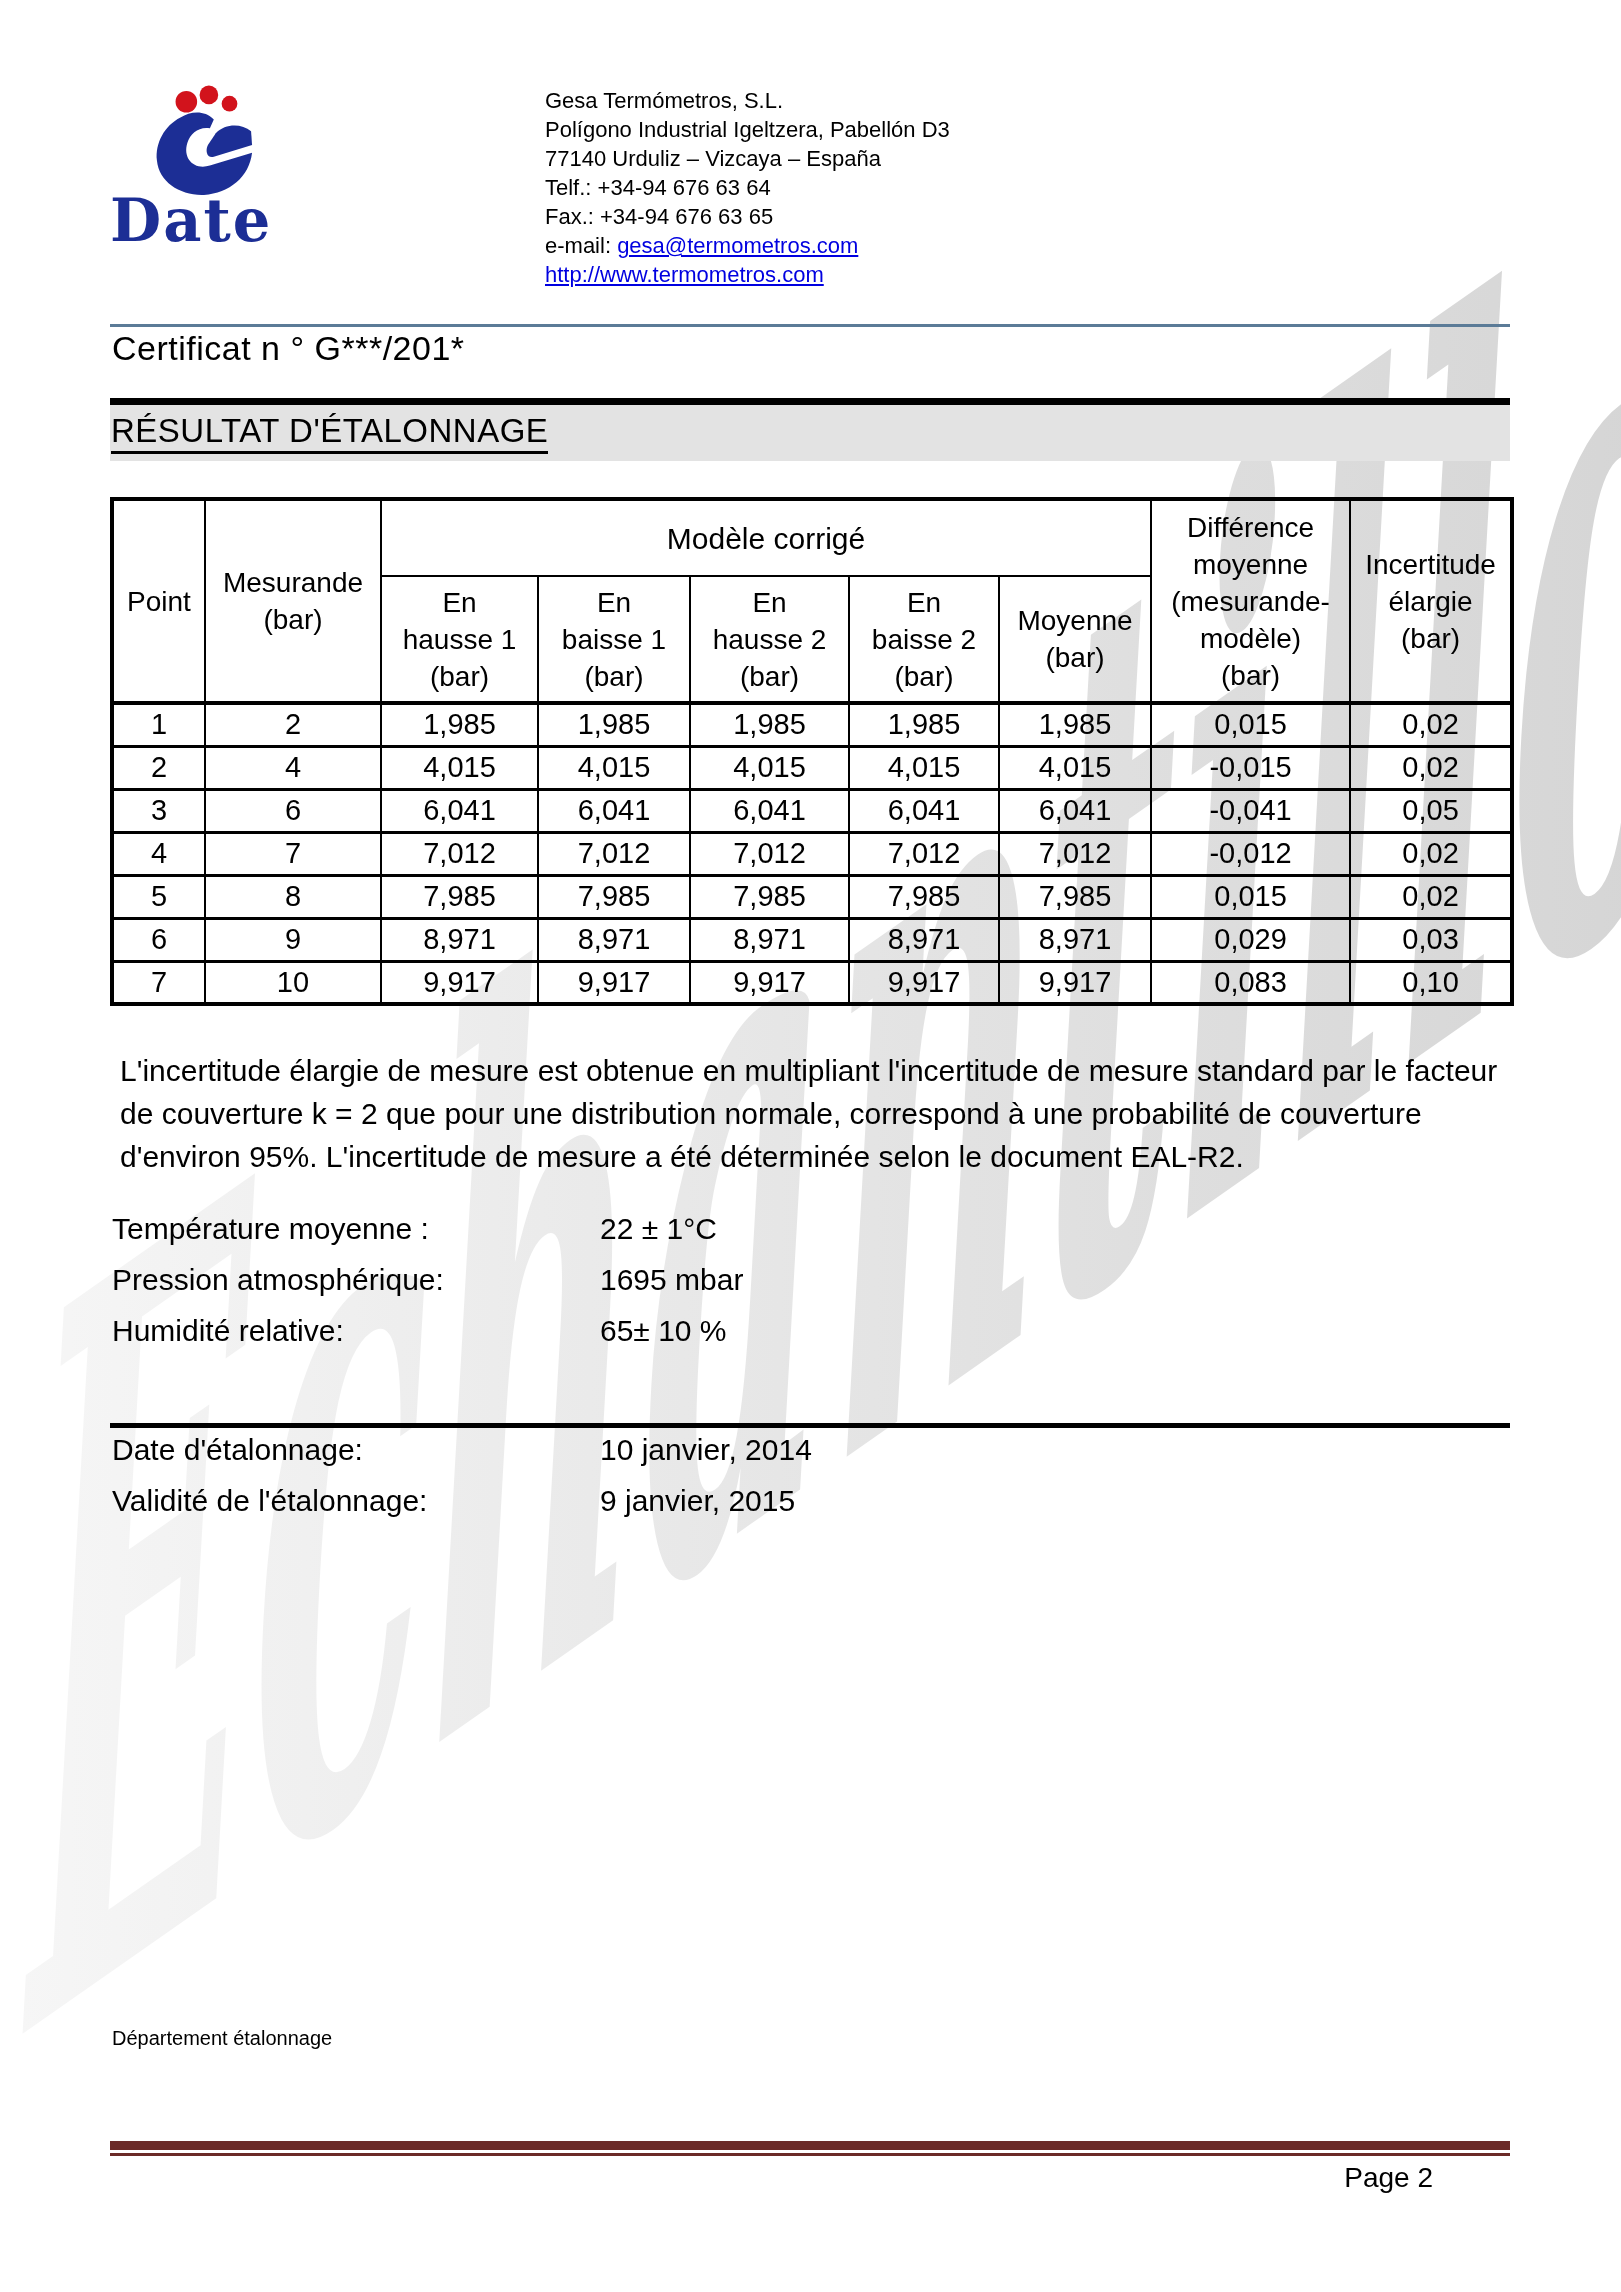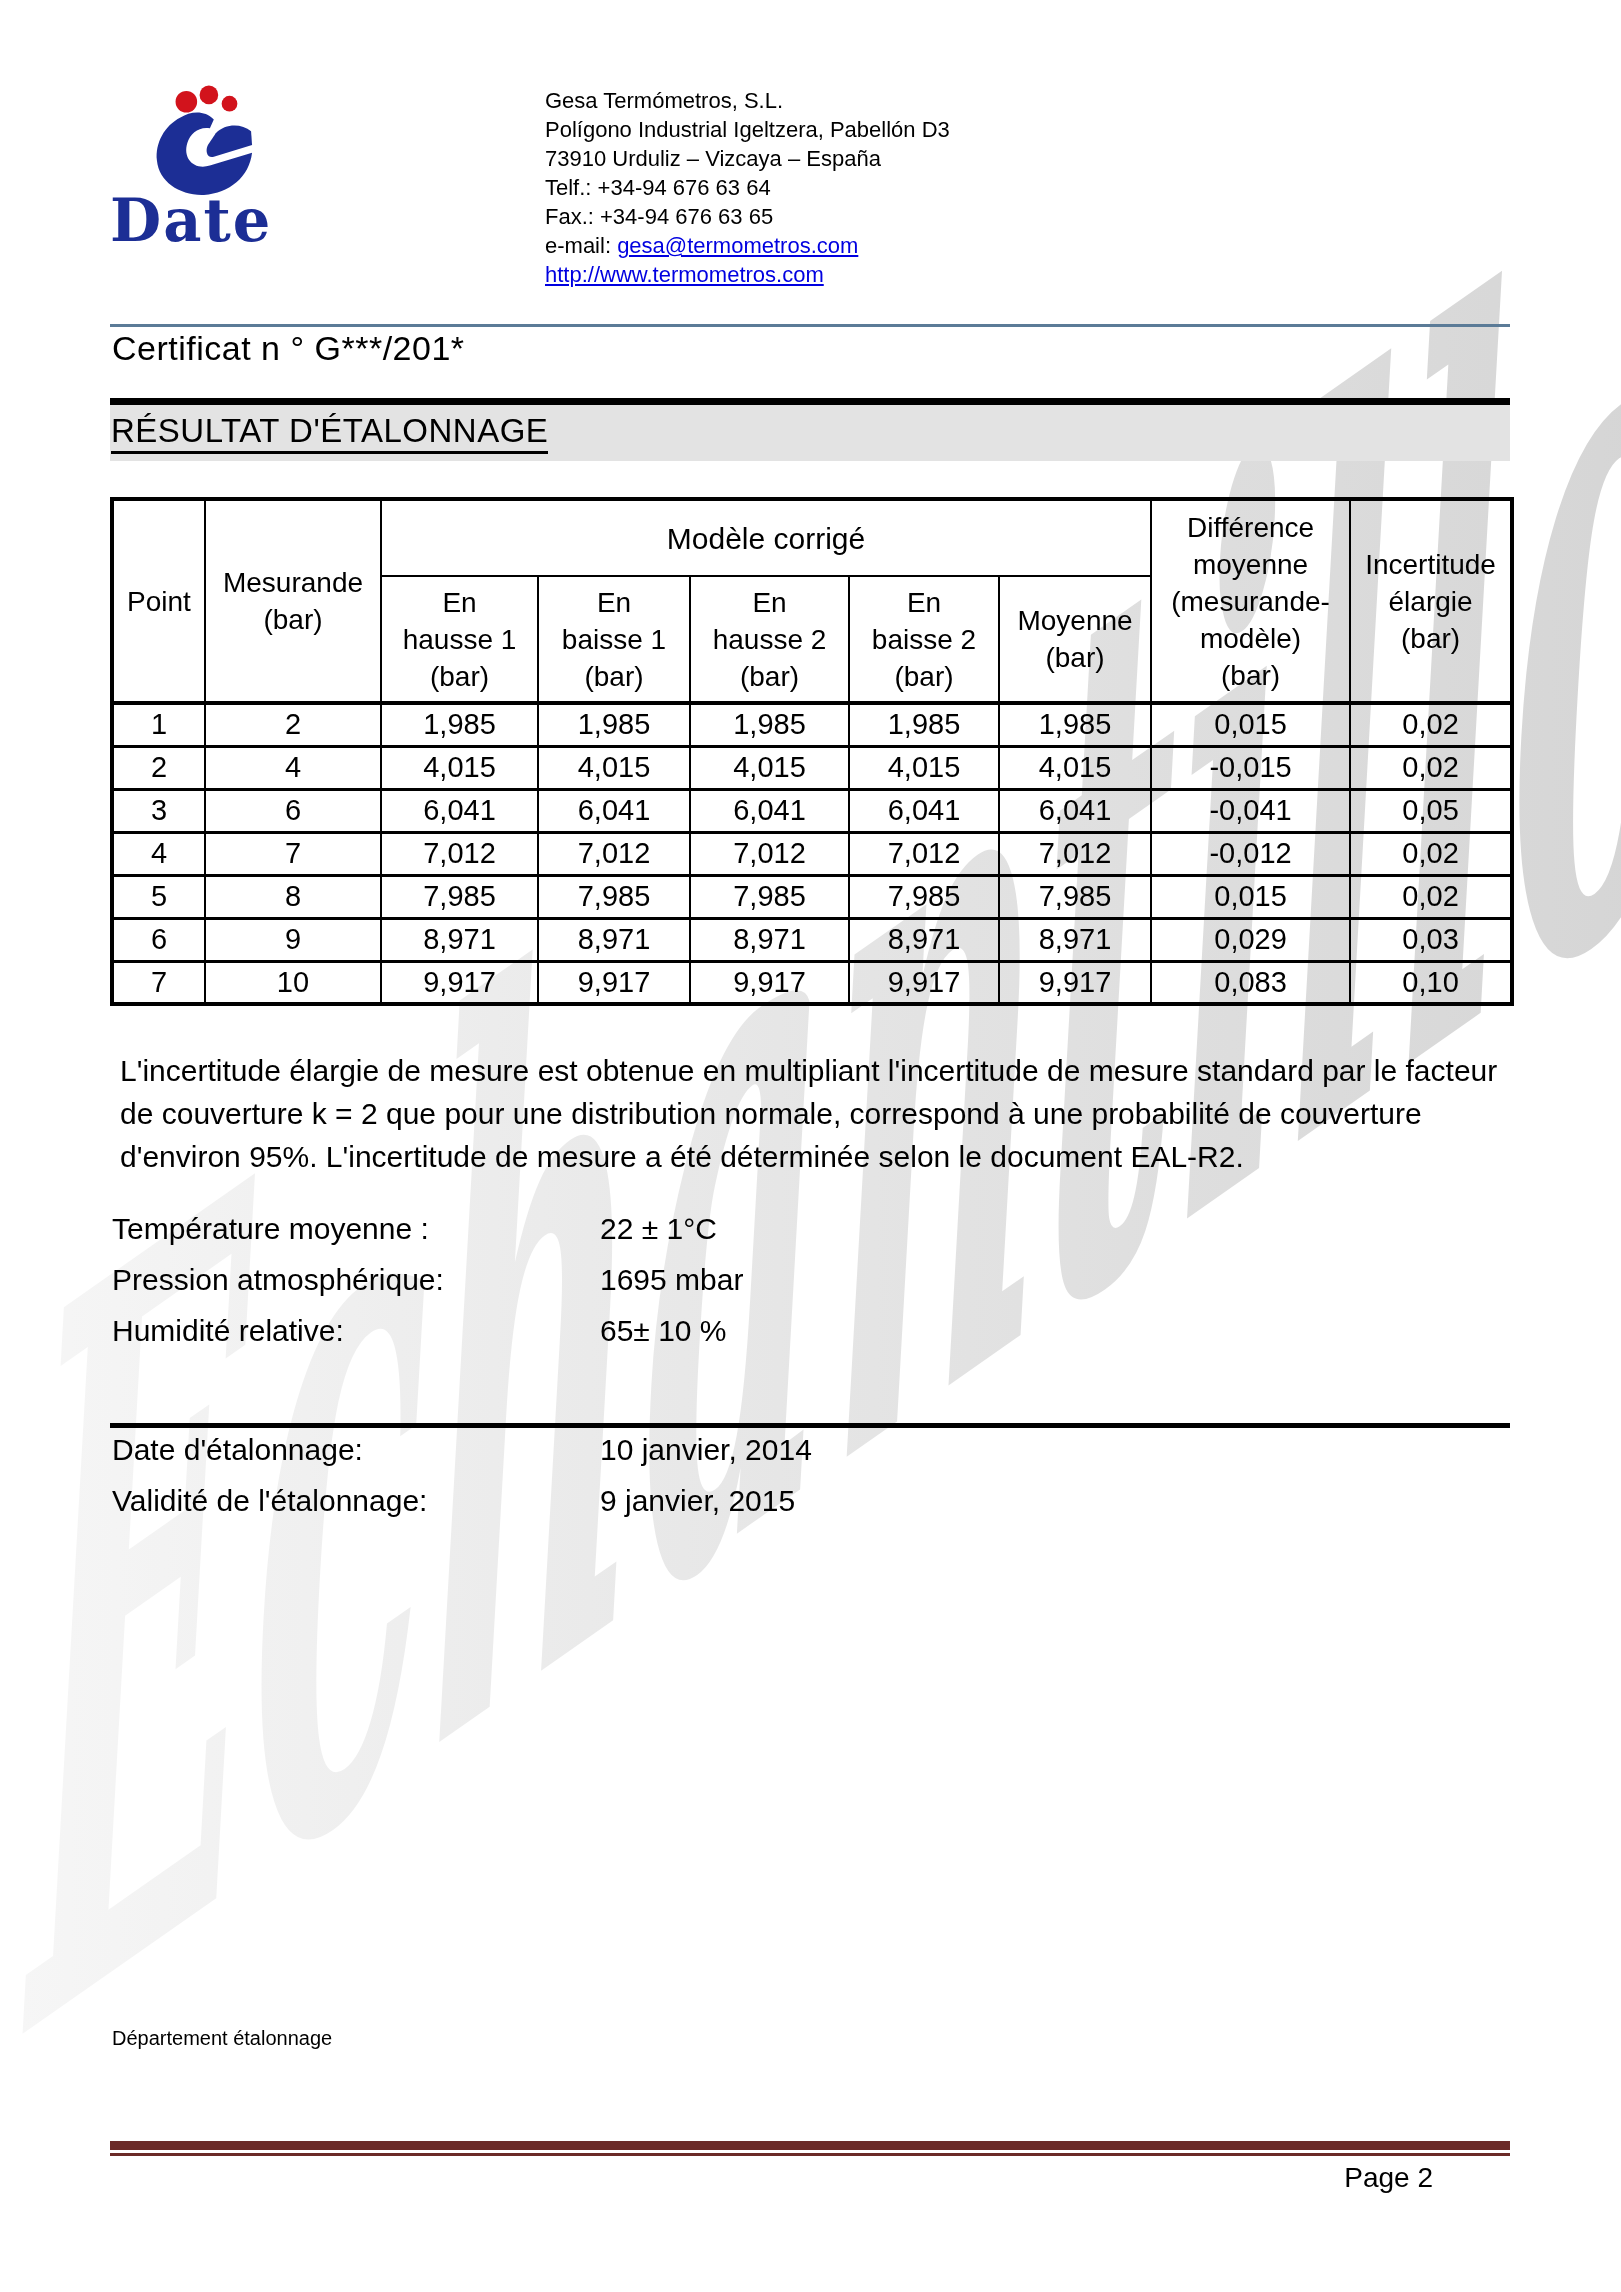--- a/index.html
+++ b/index.html
@@ -82,21 +82,21 @@
     <circle cx="57" cy="13" r="9.5" fill="#d2131c"></circle>
     <circle cx="78" cy="22" r="8" fill="#d2131c"></circle>
     <path fill="#1c2e95" d="M 28 36 C 12 44 2 62 4 80 C 6 102 28 116 52 115 C 78 113 98 97 101 72 L 58 85 C 42 90 30 78 35 62 C 38 52 47 45 58 47 L 62 38 C 52 28 38 30 28 36 Z"></path>
     <path fill="#1c2e95" d="M 64 52 C 74 42 90 42 100 50 L 101 64 L 62 76 C 55 78 53 70 56 64 Z"></path>
   </svg>
   <div class="abs logo-word">Date</div>
 
   <div class="abs company">
     <div class="company-line">Gesa Termómetros, S.L.</div>
     <div class="company-line">Polígono Industrial Igeltzera, Pabellón D3</div>
-    <div class="company-line">73910 Urduliz – Vizcaya – España</div>
+    <div class="company-line">77140 Urduliz – Vizcaya – España</div>
     <div class="company-line">Telf.: +34-94 676 63 64</div>
     <div class="company-line">Fax.: +34-94 676 63 65</div>
     <div class="company-line"><span>e-mail: </span><a class="link">gesa@termometros.com</a></div>
     <div class="company-line"><a class="link">http://www.termometros.com</a></div>
   </div>
 
   <div class="abs rule-slate"></div>
 
   <h1 class="abs cert-title">Certificat n ° G***/201*</h1>
 

